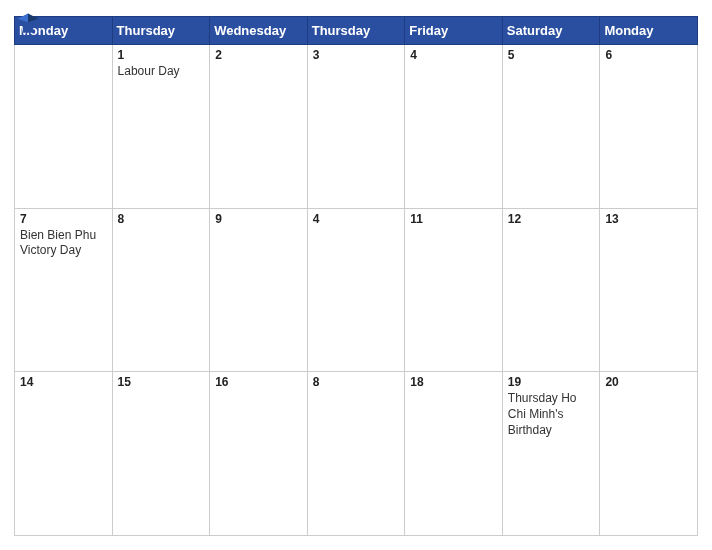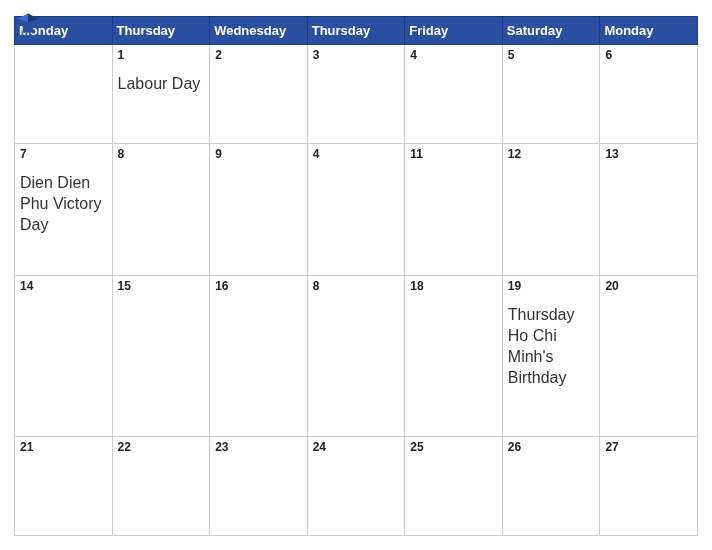--- a/index.html
+++ b/index.html
@@ -81,23 +81,23 @@
       height: 72px;
       background: #fff;
     }
     .day-number {
       font-size: 12px;
       font-weight: bold;
       color: #222;
       display: block;
     }
     .holiday-text {
-      font-size: 16px;
+      font-size: 12px;
       color: #333;
-      margin-top: 12px;
+      margin-top: 2px;
       line-height: 1.3;
     }
   </style>
 </head>
 <body>
 
 <div class="calendar-wrapper">
   <div class="header">
     <div class="logo">
       <svg class="logo-bird" viewBox="0 0 32 32">
@@ -145,21 +145,21 @@
           <td>
             <span class="day-number">5</span>
           </td>
           <td>
             <span class="day-number">6</span>
           </td>
         </tr>
         <tr>
           <td>
             <span class="day-number">7</span>
-            <div class="holiday-text">Dien Dien Phu Victory Day</div>
+            <div class="holiday-text">Bien Bien Phu Victory Day</div>
           </td>
           <td>
             <span class="day-number">8</span>
           </td>
           <td>
             <span class="day-number">9</span>
           </td>
           <td>
             <span class="day-number">4</span>
           </td>
@@ -188,40 +188,17 @@
           </td>
           <td>
             <span class="day-number">18</span>
           </td>
           <td>
             <span class="day-number">19</span>
             <div class="holiday-text">Thursday Ho Chi Minh's Birthday</div>
           </td>
           <td>
             <span class="day-number">20</span>
-          </td>
-        </tr>
-        <tr>
-          <td>
-            <span class="day-number">21</span>
-          </td>
-          <td>
-            <span class="day-number">22</span>
-          </td>
-          <td>
-            <span class="day-number">23</span>
-          </td>
-          <td>
-            <span class="day-number">24</span>
-          </td>
-          <td>
-            <span class="day-number">25</span>
-          </td>
-          <td>
-            <span class="day-number">26</span>
-          </td>
-          <td>
-            <span class="day-number">27</span>
           </td>
         </tr>
       </tbody>
   </table>
 </div>
 
 </body></html>

